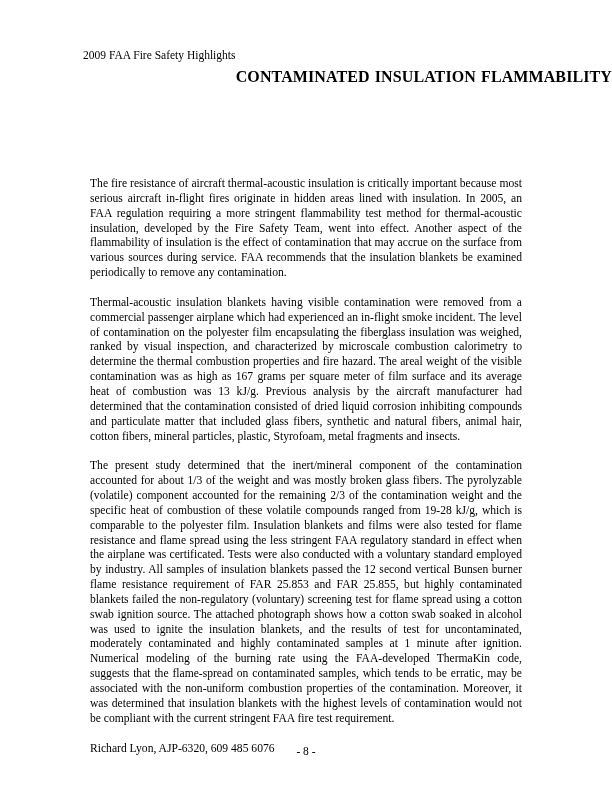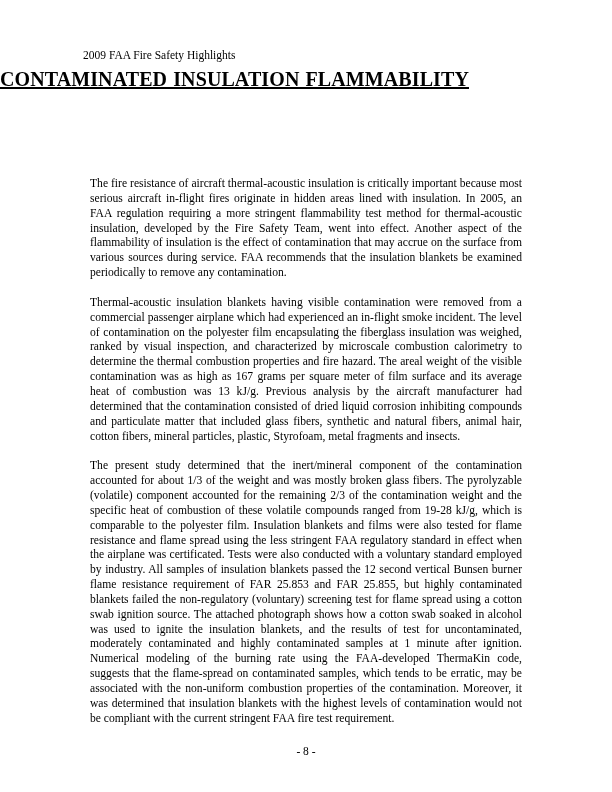--- a/index.html
+++ b/index.html
@@ -1,31 +1,32 @@
 <!DOCTYPE html>
 <html><head>
 <meta charset="utf-8">
 <style>
   html, body { margin:0; padding:0; background:#ffffff; }
   body { width:612px; height:792px; position:relative; overflow:hidden;
          font-family:"Liberation Serif", "DejaVu Serif", serif; color:#000; }
   .header { position:absolute; left:83px; top:37px; font-size:11.5px;margin-top:12px; }
-  .title { position:absolute; left:0; width:612px; top:68px; text-align:left;
-           font-weight:bold; font-size:20px; letter-spacing:0.1px; word-spacing:1px;text-decoration:underline; }
+  .title { position:absolute; left:0; width:612px; top:68px; text-align:right;
+           font-weight:bold; font-size:16px; letter-spacing:0.1px; word-spacing:1px; }
   .body { position:absolute; left:90px; width:432px; top:141px;margin-top:36px; }
   .para { font-size:11.6px; line-height:14.85px; text-align:justify; margin:0 0 15px 0; }
   .author { font-size:11.6px; line-height:14.85px; margin:0; }
   .footer { position:absolute; left:0; width:612px; top:745px; text-align:center; font-size:11.5px; }
 </style>
 </head>
 <body>
 
 <div class="header">2009 FAA Fire Safety Highlights</div>
 
 <div class="title">CONTAMINATED  INSULATION FLAMMABILITY</div>
 
 <div class="body">
   <p class="para">The fire resistance of aircraft thermal-acoustic insulation is critically important because most serious aircraft in-flight fires originate in hidden areas lined with insulation.  In 2005, an FAA regulation requiring a more stringent flammability test method for thermal-acoustic insulation, developed by the Fire Safety Team, went into effect. Another aspect of the flammability of insulation is the effect of contamination that may accrue on the surface from various sources during service.  FAA recommends that the insulation blankets be examined periodically to remove any contamination.</p>
   <p class="para">Thermal-acoustic insulation blankets having visible contamination were removed from a commercial passenger airplane which had experienced an in-flight smoke incident.  The level of contamination on the polyester film encapsulating the fiberglass insulation was weighed, ranked by visual inspection, and characterized by microscale combustion calorimetry to determine the thermal combustion properties and fire hazard.  The areal weight of the visible contamination was as high as 167 grams per square meter of film surface and its average heat of combustion was 13 kJ/g.  Previous analysis by the aircraft manufacturer had determined that the contamination consisted of dried liquid corrosion inhibiting compounds and particulate matter that included glass fibers, synthetic and natural fibers, animal hair, cotton fibers, mineral particles, plastic, Styrofoam, metal fragments and insects.</p>
   <p class="para"> The present study determined that the inert/mineral component of the contamination accounted for about 1/3 of the weight and was mostly broken glass fibers.  The pyrolyzable (volatile) component accounted for the remaining 2/3 of the contamination weight and the specific heat of combustion of these volatile compounds ranged from 19-28 kJ/g, which is comparable to the polyester film. Insulation blankets and films were also tested for flame resistance and flame spread using the less stringent FAA regulatory standard in effect when the airplane was certificated.  Tests were also conducted with a voluntary standard employed by industry. All samples of insulation blankets passed the 12 second vertical Bunsen burner flame resistance requirement of FAR 25.853 and FAR 25.855, but highly contaminated blankets failed the non-regulatory (voluntary) screening test for flame spread using a cotton swab ignition source.  The attached photograph shows how a cotton swab soaked in alcohol was used to ignite the insulation blankets, and the results of test for uncontaminated, moderately contaminated and highly contaminated samples at 1 minute after ignition. Numerical modeling of the burning rate using the FAA-developed ThermaKin code, suggests that the flame-spread on contaminated samples, which tends to be erratic, may be associated with the non-uniform combustion properties of the contamination.  Moreover, it was determined that insulation blankets with the highest levels of contamination would not be compliant with the current stringent FAA fire test requirement.</p>
+  <p class="author">Richard Lyon, AJP-6320, 609 485 6076</p>
 </div>
 
 <div class="footer">- 8 -</div>
 
 </body></html>

